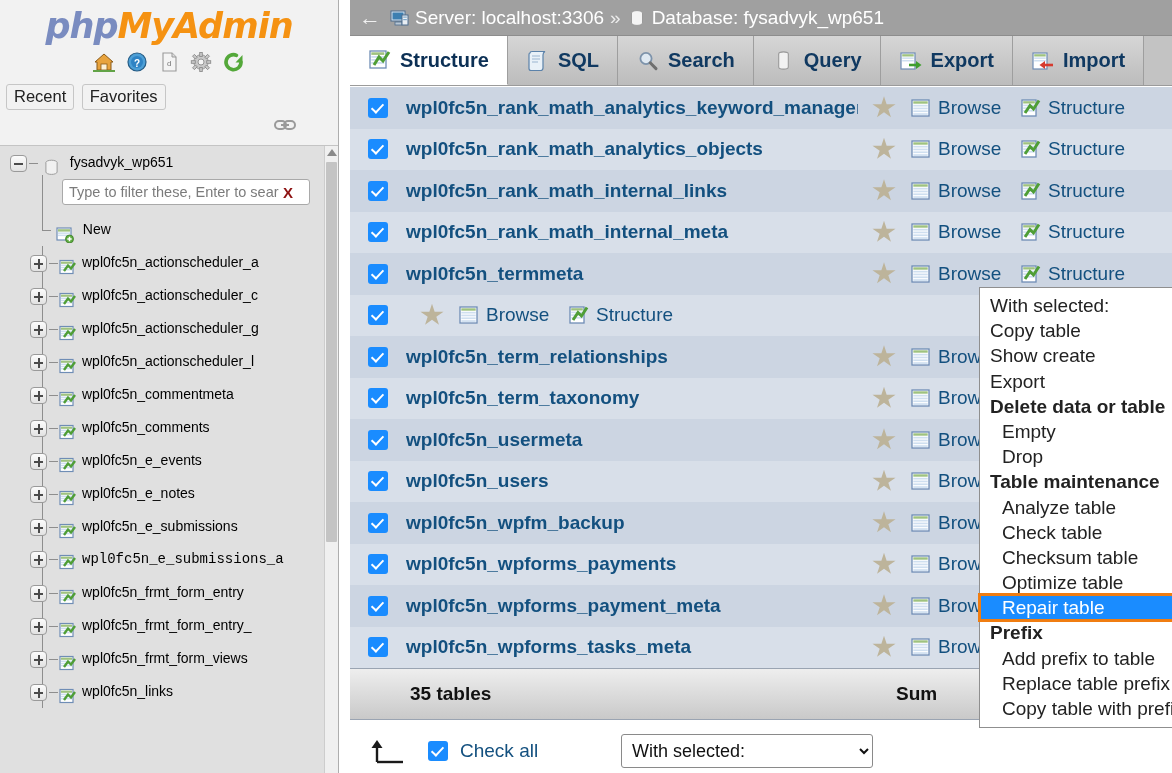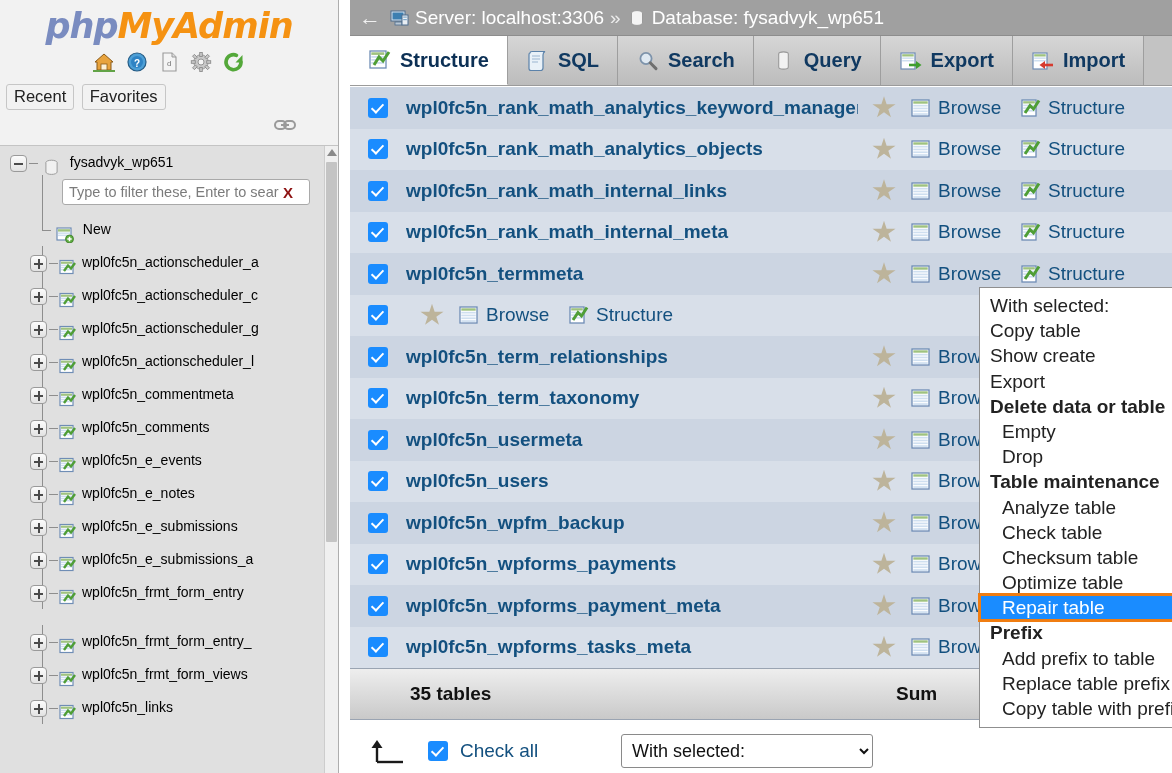--- a/index.html
+++ b/index.html
@@ -389,37 +389,37 @@
                   <path d="M6 12 L10 6.5 L13 9.5 L17 4" stroke="#4f9e36" stroke-width="2.4" fill="none"></path>
                 </svg></span><span class="tlabel">wpl0fc5n_e_notes</span></div>
             <div class="tnode" style="padding-left: 30px;"><div class="vline" style="left:42px;top:0;bottom:0;"></div><span class="togg plus"></span><span class="dashline"></span><span class="icon-tbl"><svg viewBox="0 0 19 17" width="19" height="17">
                   <rect x="2" y="1.5" width="13" height="13" fill="#fff" stroke="#6f8db5" stroke-width="1.2"></rect>
                   <rect x="3" y="2.6" width="11" height="2.2" fill="#9fc27f"></rect>
                   <rect x="3" y="5.6" width="11" height="1.4" fill="#cfdff0"></rect>
                   <rect x="3" y="7.8" width="11" height="1.4" fill="#cfdff0"></rect>
                   <rect x="3" y="10" width="11" height="1.4" fill="#cfdff0"></rect>
                   <path d="M6 12 L10 6.5 L13 9.5 L17 4" stroke="#4f9e36" stroke-width="2.4" fill="none"></path>
                 </svg></span><span class="tlabel">wpl0fc5n_e_submissions</span></div>
-            <div class="tnode" style="padding-left: 30px;"><div class="vline" style="left:42px;top:0;bottom:0;"></div><span class="togg plus"></span><span class="dashline"></span><span class="icon-tbl"><svg viewBox="0 0 19 17" width="19" height="17">
+            <div class="tnode" style="padding-left: 30px; font-family: Liberation Mono, monospace;"><div class="vline" style="left:42px;top:0;bottom:0;"></div><span class="togg plus"></span><span class="dashline"></span><span class="icon-tbl"><svg viewBox="0 0 19 17" width="19" height="17">
                   <rect x="2" y="1.5" width="13" height="13" fill="#fff" stroke="#6f8db5" stroke-width="1.2"></rect>
                   <rect x="3" y="2.6" width="11" height="2.2" fill="#9fc27f"></rect>
                   <rect x="3" y="5.6" width="11" height="1.4" fill="#cfdff0"></rect>
                   <rect x="3" y="7.8" width="11" height="1.4" fill="#cfdff0"></rect>
                   <rect x="3" y="10" width="11" height="1.4" fill="#cfdff0"></rect>
                   <path d="M6 12 L10 6.5 L13 9.5 L17 4" stroke="#4f9e36" stroke-width="2.4" fill="none"></path>
                 </svg></span><span class="tlabel">wpl0fc5n_e_submissions_a</span></div>
             <div class="tnode" style="padding-left: 30px;"><div class="vline" style="left:42px;top:0;bottom:0;"></div><span class="togg plus"></span><span class="dashline"></span><span class="icon-tbl"><svg viewBox="0 0 19 17" width="19" height="17">
                   <rect x="2" y="1.5" width="13" height="13" fill="#fff" stroke="#6f8db5" stroke-width="1.2"></rect>
                   <rect x="3" y="2.6" width="11" height="2.2" fill="#9fc27f"></rect>
                   <rect x="3" y="5.6" width="11" height="1.4" fill="#cfdff0"></rect>
                   <rect x="3" y="7.8" width="11" height="1.4" fill="#cfdff0"></rect>
                   <rect x="3" y="10" width="11" height="1.4" fill="#cfdff0"></rect>
                   <path d="M6 12 L10 6.5 L13 9.5 L17 4" stroke="#4f9e36" stroke-width="2.4" fill="none"></path>
                 </svg></span><span class="tlabel">wpl0fc5n_frmt_form_entry</span></div>
-            <div class="tnode" style="padding-left: 30px; margin-top: 16px;"><div class="vline" style="left:42px;top:0;bottom:0;"></div><span class="togg plus"></span><span class="dashline"></span><span class="icon-tbl"><svg viewBox="0 0 19 17" width="19" height="17">
+            <div class="tnode" style="padding-left: 30px;"><div class="vline" style="left:42px;top:0;bottom:0;"></div><span class="togg plus"></span><span class="dashline"></span><span class="icon-tbl"><svg viewBox="0 0 19 17" width="19" height="17">
                   <rect x="2" y="1.5" width="13" height="13" fill="#fff" stroke="#6f8db5" stroke-width="1.2"></rect>
                   <rect x="3" y="2.6" width="11" height="2.2" fill="#9fc27f"></rect>
                   <rect x="3" y="5.6" width="11" height="1.4" fill="#cfdff0"></rect>
                   <rect x="3" y="7.8" width="11" height="1.4" fill="#cfdff0"></rect>
                   <rect x="3" y="10" width="11" height="1.4" fill="#cfdff0"></rect>
                   <path d="M6 12 L10 6.5 L13 9.5 L17 4" stroke="#4f9e36" stroke-width="2.4" fill="none"></path>
                 </svg></span><span class="tlabel">wpl0fc5n_frmt_form_entry_</span></div>
             <div class="tnode" style="padding-left: 30px;"><div class="vline" style="left:42px;top:0;bottom:0;"></div><span class="togg plus"></span><span class="dashline"></span><span class="icon-tbl"><svg viewBox="0 0 19 17" width="19" height="17">
                   <rect x="2" y="1.5" width="13" height="13" fill="#fff" stroke="#6f8db5" stroke-width="1.2"></rect>
                   <rect x="3" y="2.6" width="11" height="2.2" fill="#9fc27f"></rect>

